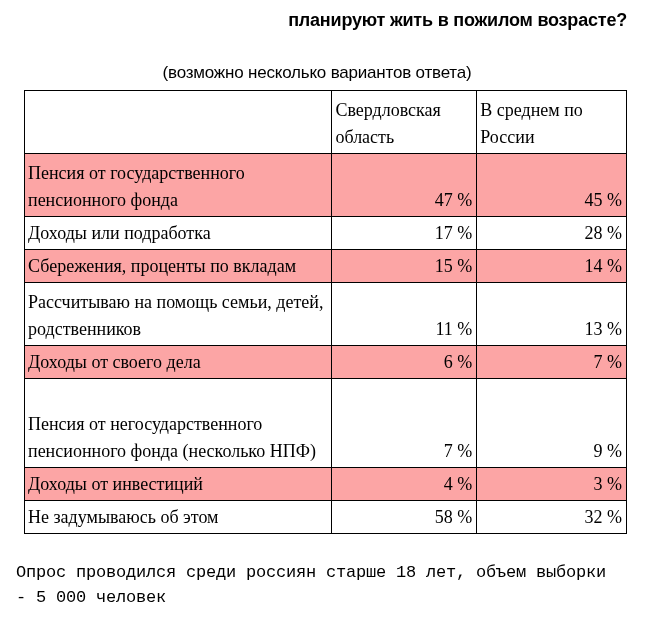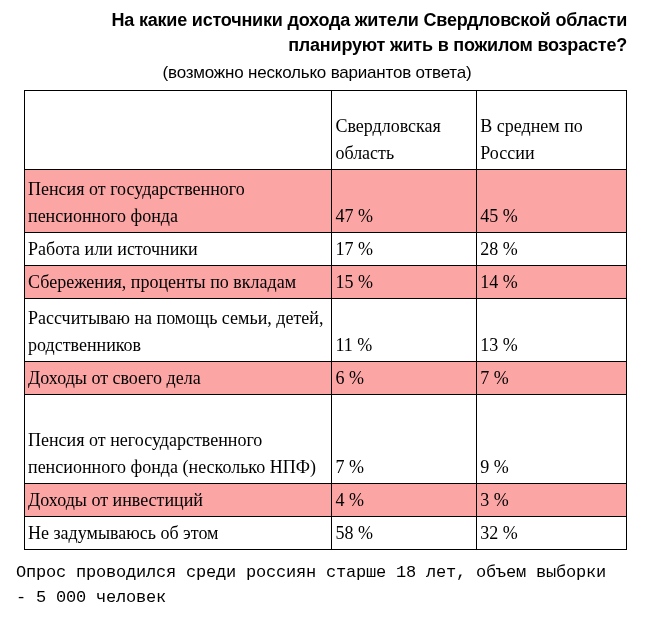--- a/index.html
+++ b/index.html
@@ -16,40 +16,39 @@
   }
   table.data {
     position: absolute; left: 24px; top: 90px;
     width: 603px; border-collapse: collapse;
     font-family: "Liberation Serif", serif; font-size: 18px; line-height: 27px;
   }
   table.data td, table.data th {
     border: 1.5px solid #000; padding: 2px 3px 2px 3px; vertical-align: bottom;
     font-weight: normal; text-align: left;
   }
-  table.data th { vertical-align: top; padding-top: 22px; }
-  table.data td.num { text-align: left; padding-right: 4px; }
+  table.data th { vertical-align: top; padding-top: 6px; }
+  table.data td.num { text-align: right; padding-right: 4px; }
   col.c1 { width: 308px; }
   col.c2 { width: 145px; }
   col.c3 { width: 150px; }
   tr.shaded td { background: #fca5a5; }
   tr.h2 td { height: 58px; }
   tr.h1 td { height: 28px; }
   tr.h3 td { height: 84px; }
   .footnote {
     position: absolute; left: 16px; top: 560px; width: 610px;
     font-family: Liberation Mono, monospace; font-size: 17px; line-height: 25px;
     letter-spacing: -0.2px;
   }
 </style>
 </head>
 <body>
 
 <div class="title">
-  <div>На какие источники дохода жители Свердловской области</div>
   <div>планируют жить в пожилом возрасте?</div>
 </div>
 <div class="subtitle">(возможно несколько вариантов ответа)</div>
 
 <table class="data">
   <colgroup>
       <col class="c1">
       <col class="c2">
       <col class="c3">
     </colgroup>
@@ -58,21 +57,21 @@
     <th></th>
     <th>Свердловская область</th>
     <th>В среднем по России</th>
   </tr>
   <tr class="shaded h2">
     <td>Пенсия от государственного пенсионного фонда</td>
     <td class="num">47 %</td>
     <td class="num">45 %</td>
   </tr>
   <tr class="h1">
-    <td>Работа или источники</td>
+    <td>Доходы или подработка</td>
     <td class="num">17 %</td>
     <td class="num">28 %</td>
   </tr>
   <tr class="shaded h1">
     <td>Сбережения, проценты по вкладам</td>
     <td class="num">15 %</td>
     <td class="num">14 %</td>
   </tr>
   <tr class="h2">
     <td>Рассчитываю на помощь семьи, детей, родственников</td>

